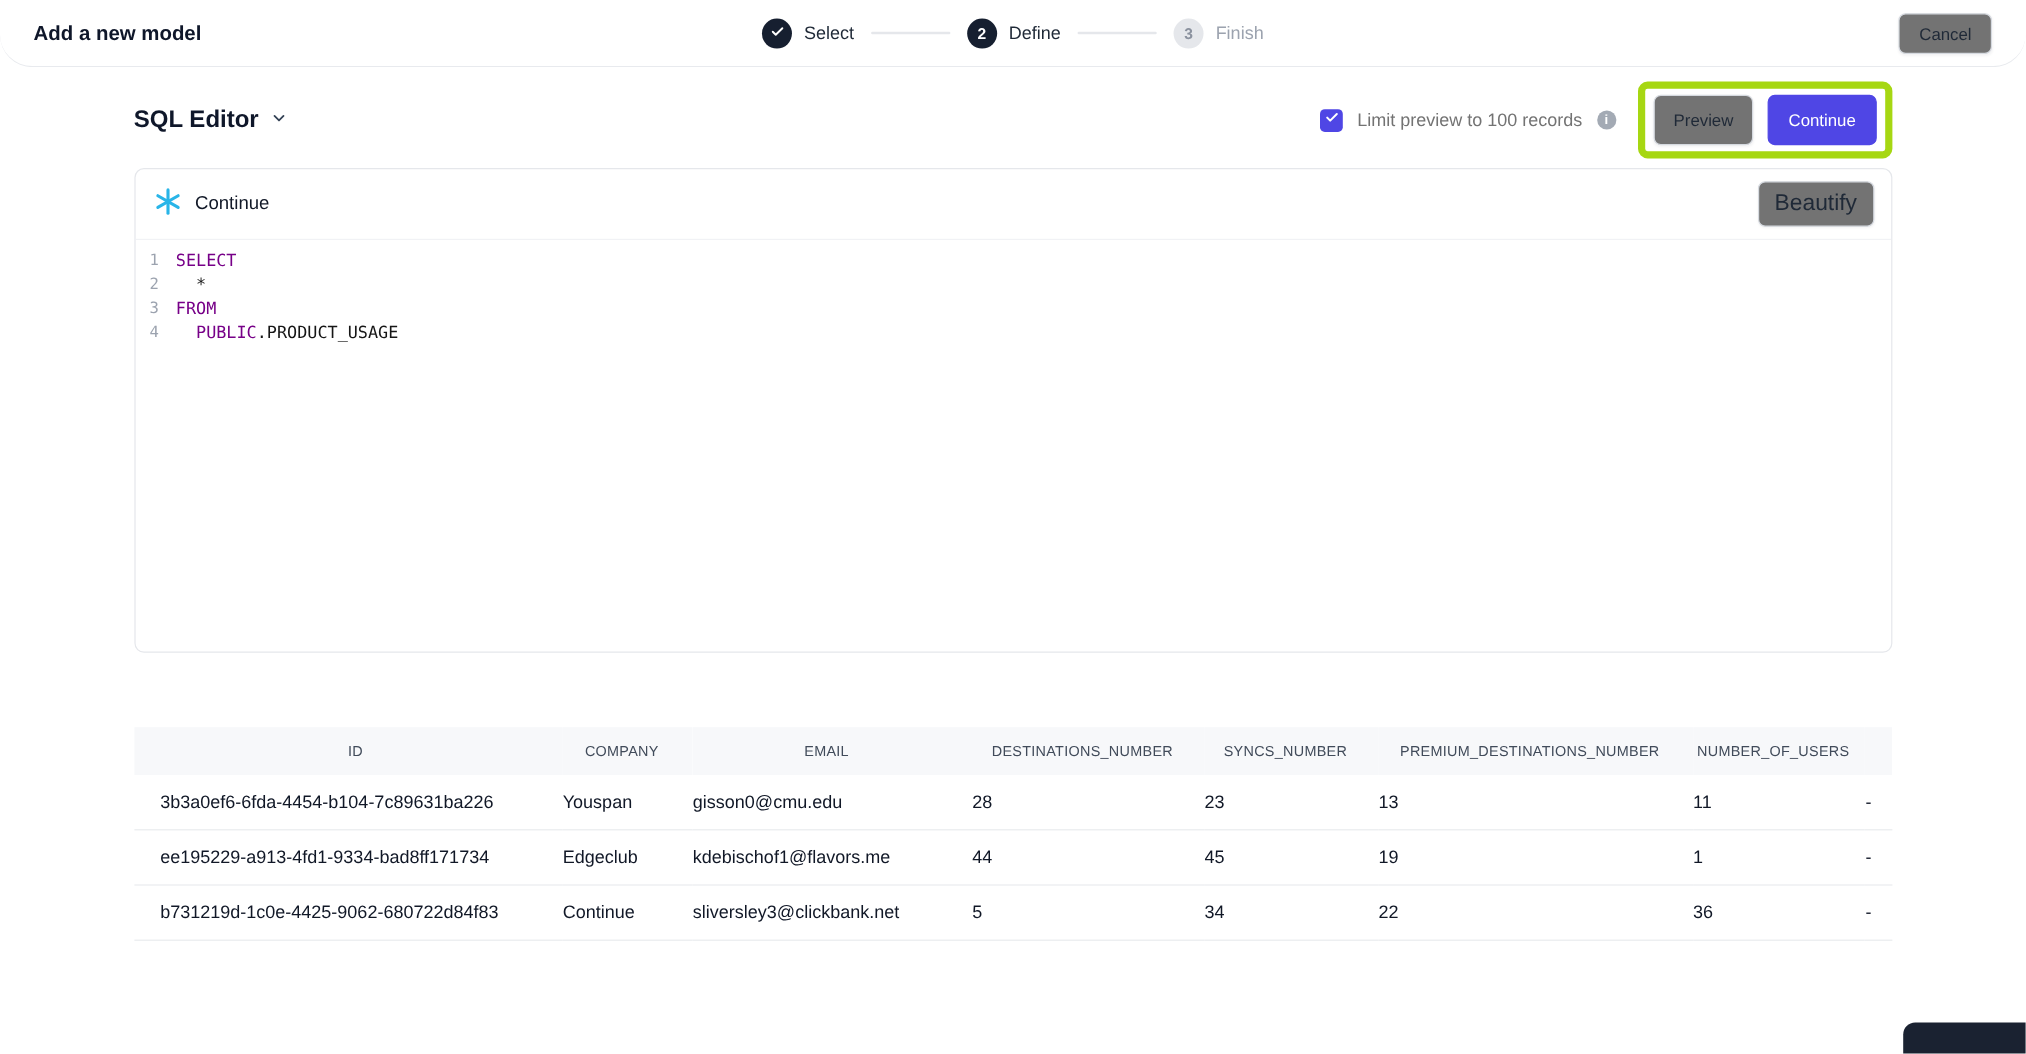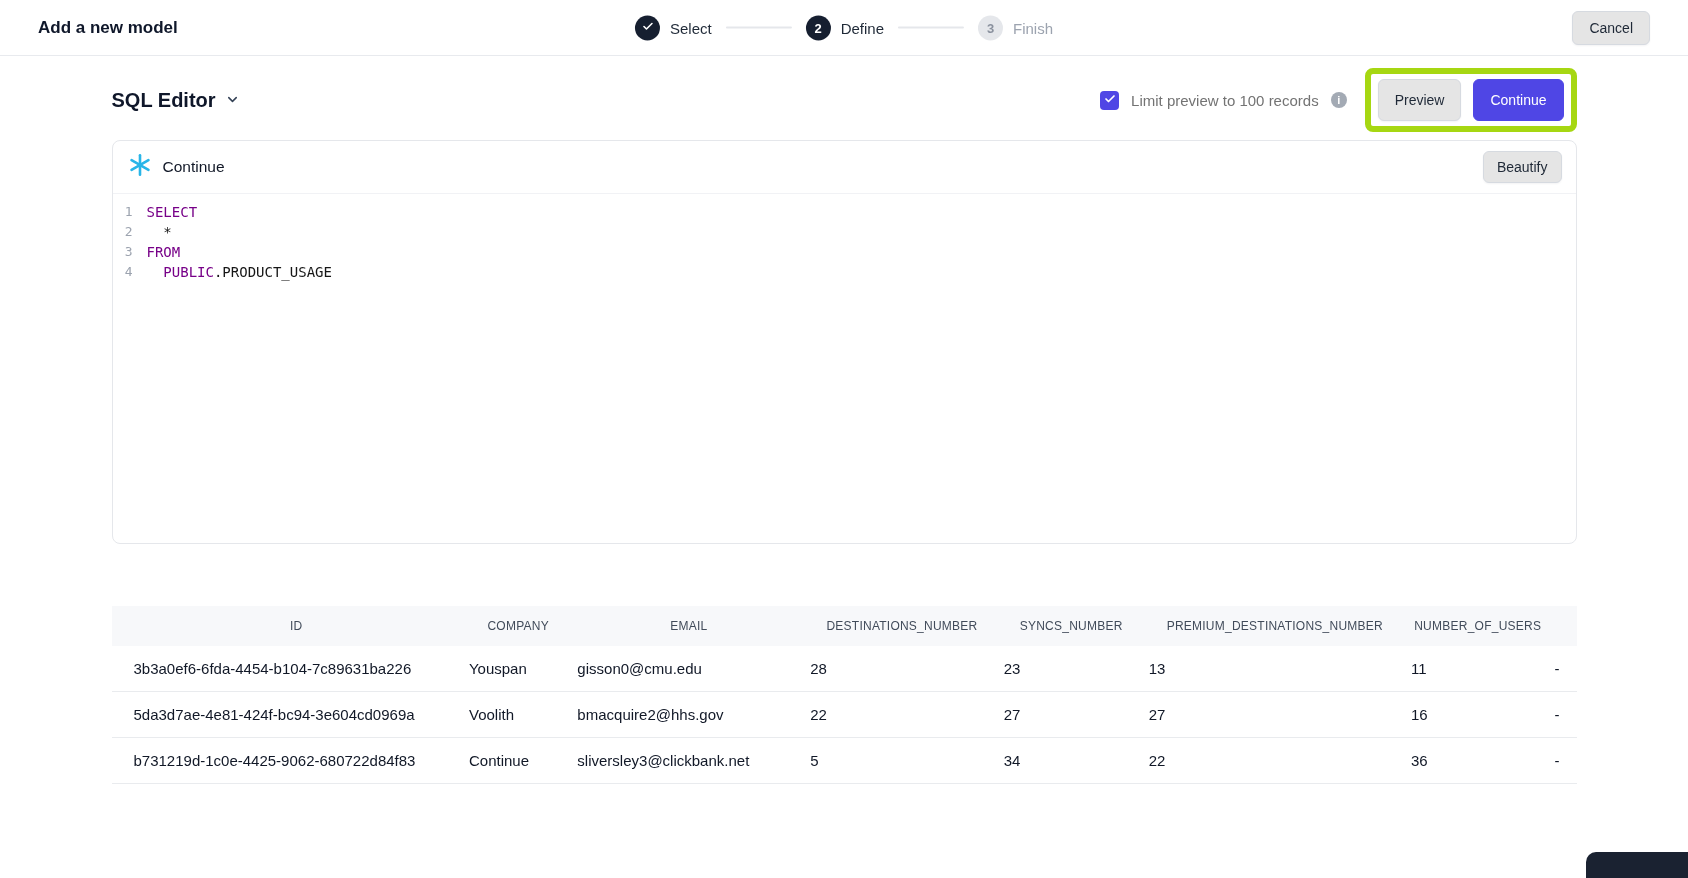--- a/index.html
+++ b/index.html
@@ -1,36 +1,36 @@
 <!DOCTYPE html>
 <html><head>
 <meta charset="utf-8">
 <style>
   * { margin:0; padding:0; box-sizing:border-box; }
   html,body { width:1688px; height:878px; overflow:hidden; background:#ffffff;
     font-family:"Liberation Sans", sans-serif; color:#111827; position:relative; }
 
   
   .topbar { height:56px; border-bottom:1px solid #e8eaee; display:flex;
-    align-items:center; padding:0 38px; position:relative; background:#fff; }
+    align-items:center; padding:0 28px; position:relative; background:#fff;border-radius:27px; }
   .page-title { font-size:17px; font-weight:700; color:#0f172a; }
   .stepper { position:absolute; left:50%; top:50%; transform:translate(-50%,-50%);
     display:flex; align-items:center; }
   .step { display:flex; align-items:center; gap:10px; }
   .step-circle { width:25px; height:25px; border-radius:50%; display:flex;
     align-items:center; justify-content:center; font-size:13px; font-weight:600; }
   .step-circle.done, .step-circle.active { background:#161f30; color:#fff; }
   .step-circle.upcoming { background:#e5e7eb; color:#8a919e; }
   .step-label { font-size:15px; color:#1f2937; font-weight:500; }
   .step-label.upcoming { color:#9ca3af; font-weight:400; }
   .step-connector { width:66px; height:2px; background:#e5e7eb; margin:0 14px; border-radius:1px; }
 
   .btn { border-radius:6px; font-size:14px; font-weight:500; cursor:pointer;
     font-family:"Liberation Sans", sans-serif; }
-  .btn-secondary { background:#e5e5e5; border:1px solid #d6dae0; color:#1f2937;
+  .btn-secondary { background:#737373; border:1px solid #d6dae0; color:#1f2937;
     padding:8px 16px; box-shadow:0 1px 2px rgba(16,24,40,.05); }
   .btn-primary { background:#4f46e5; border:1px solid #4f46e5; color:#fff; padding:12px 16px; }
 
   
   .content { width:1465px; margin:0 auto; }
 
   .toolbar { margin-top:16px; display:flex; justify-content:space-between; align-items:center; height:56px; }
   .editor-select { display:flex; align-items:center; gap:9px; font-size:20px;
     font-weight:700; color:#0f172a; cursor:pointer;text-align:right; }
   .toolbar-right { display:flex; align-items:center; gap:12px; }
@@ -42,21 +42,21 @@
     justify-content:center; cursor:pointer; }
   .highlight-box { border:6px solid #a6d712; border-radius:8px; padding:5px 7px;
     display:flex; gap:12px; margin-left:6px; }
 
   
   .editor-card { margin-top:12px; border:1px solid #e5e7eb; border-radius:8px;
     height:404px; background:#fff; overflow:hidden; }
   .card-header { display:flex; justify-content:space-between; align-items:center;
     padding:10px 14px; border-bottom:1px solid #f1f2f5; }
   .source { display:flex; align-items:center; gap:10px; font-size:15.5px; color:#111827; }
-  .btn-small { padding:7px 13px; font-size:14px; }
+  .btn-small { padding:7px 13px; font-size:19px; }
   .code-area { padding:8px 0; font-family:"DejaVu Sans Mono", monospace;
     font-size:14px; line-height:20px; cursor:text; height:calc(100% - 49px); }
   .code-line { display:flex; }
   .gutter { width:34px; text-align:right; padding-right:14px; color:#9ca3af;
     font-size:13px; flex:0 0 auto; user-select:none; }
   .code-text { white-space:pre; color:#161616; }
   .tok-keyword { color:#770088; }
   .tok-plain { color:#161616; }
 
   
@@ -198,27 +198,27 @@
             <td>3b3a0ef6-6fda-4454-b104-7c89631ba226</td>
             <td>Youspan</td>
             <td>gisson0@cmu.edu</td>
             <td>28</td>
             <td>23</td>
             <td>13</td>
             <td>11</td>
             <td>-</td>
           </tr>
           <tr>
-            <td>5da3d7ae-4e81-424f-bc94-3e604cd0969a</td>
-            <td>Voolith</td>
-            <td>bmacquire2@hhs.gov</td>
-            <td>22</td>
-            <td>27</td>
-            <td>27</td>
-            <td>16</td>
+            <td>ee195229-a913-4fd1-9334-bad8ff171734</td>
+            <td>Edgeclub</td>
+            <td>kdebischof1@flavors.me</td>
+            <td>44</td>
+            <td>45</td>
+            <td>19</td>
+            <td>1</td>
             <td>-</td>
           </tr>
           <tr>
             <td>b731219d-1c0e-4425-9062-680722d84f83</td>
             <td>Continue</td>
             <td>sliversley3@clickbank.net</td>
             <td>5</td>
             <td>34</td>
             <td>22</td>
             <td>36</td>

